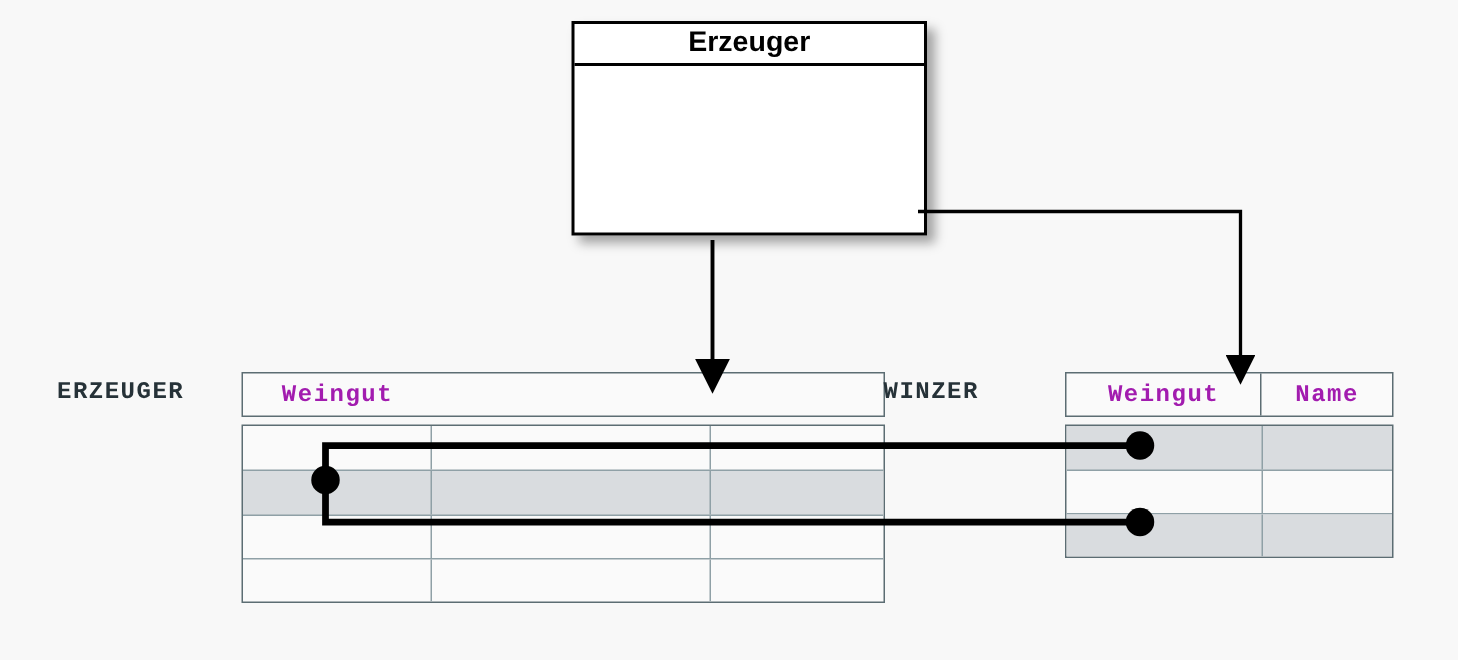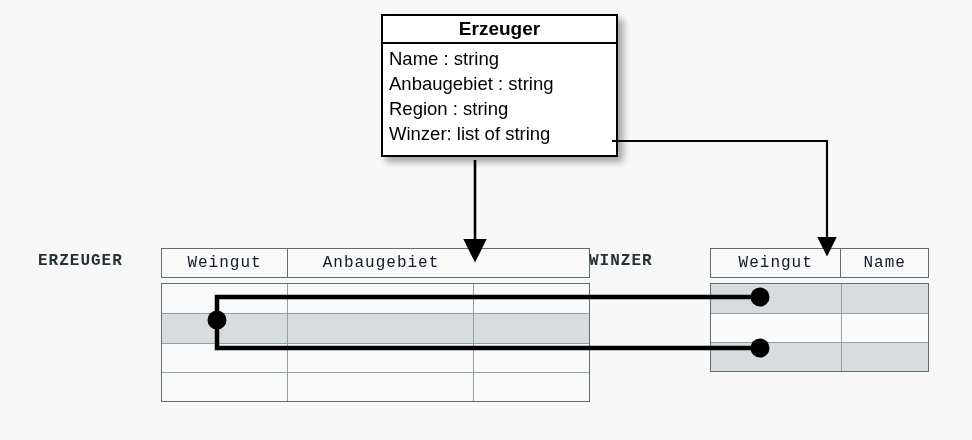--- a/index.html
+++ b/index.html
@@ -68,24 +68,24 @@
     background: #fafafa;
     border: 1px solid #5c6d73;
     box-sizing: border-box;
     height: 30px;
   }
   .tbl-header .cell {
     display: flex;
     align-items: center;
     justify-content: center;
     font-family: "Liberation Mono", monospace;
-    font-weight: normal;
+    font-weight: bold;
     font-size: 16px;
     letter-spacing: 1px;
-    color: #0f172a;
+    color: #a21caf;
     box-sizing: border-box;
     border-right: 1px solid #5c6d73;
     white-space: nowrap;
   }
   .tbl-header .cell:last-child { border-right: none; }
 
   .tbl-body {
     position: absolute;
     border: 1px solid #5c6d73;
     box-sizing: border-box;
@@ -116,33 +116,26 @@
     pointer-events: none;
   }
 </style>
 </head>
 <body>
 
 <div id="stage">
 
   <div id="uml-class">
     <div id="uml-class-title">Erzeuger</div>
-    <div id="uml-class-attrs">
-      <div class="uml-attr">Name : string</div>
-      <div class="uml-attr">Anbaugebiet : string</div>
-      <div class="uml-attr">Region : string</div>
-      <div class="uml-attr">Winzer: list of string</div>
-    </div>
   </div>
 
   <div class="rel-label" style="left:38px; top:252px;">ERZEUGER</div>
 
   <div class="tbl-header" style="left:161px; top:248px; width:429px;">
     <div class="cell" style="width:126px;">Weingut</div>
-    <div class="cell" style="width:186px;">Anbaugebiet</div>
   </div>
 
   <div class="tbl-body" style="left:161px; top:283px; width:429px; height:119px;">
     <div class="tbl-row" style="height:30px;">
       <div class="cell" style="width:126px;"></div>
       <div class="cell" style="width:186px;"></div>
       <div class="cell" style="width:115px;"></div>
     </div>
     <div class="tbl-row shaded" style="height:30px;">
       <div class="cell" style="width:126px;"></div>

